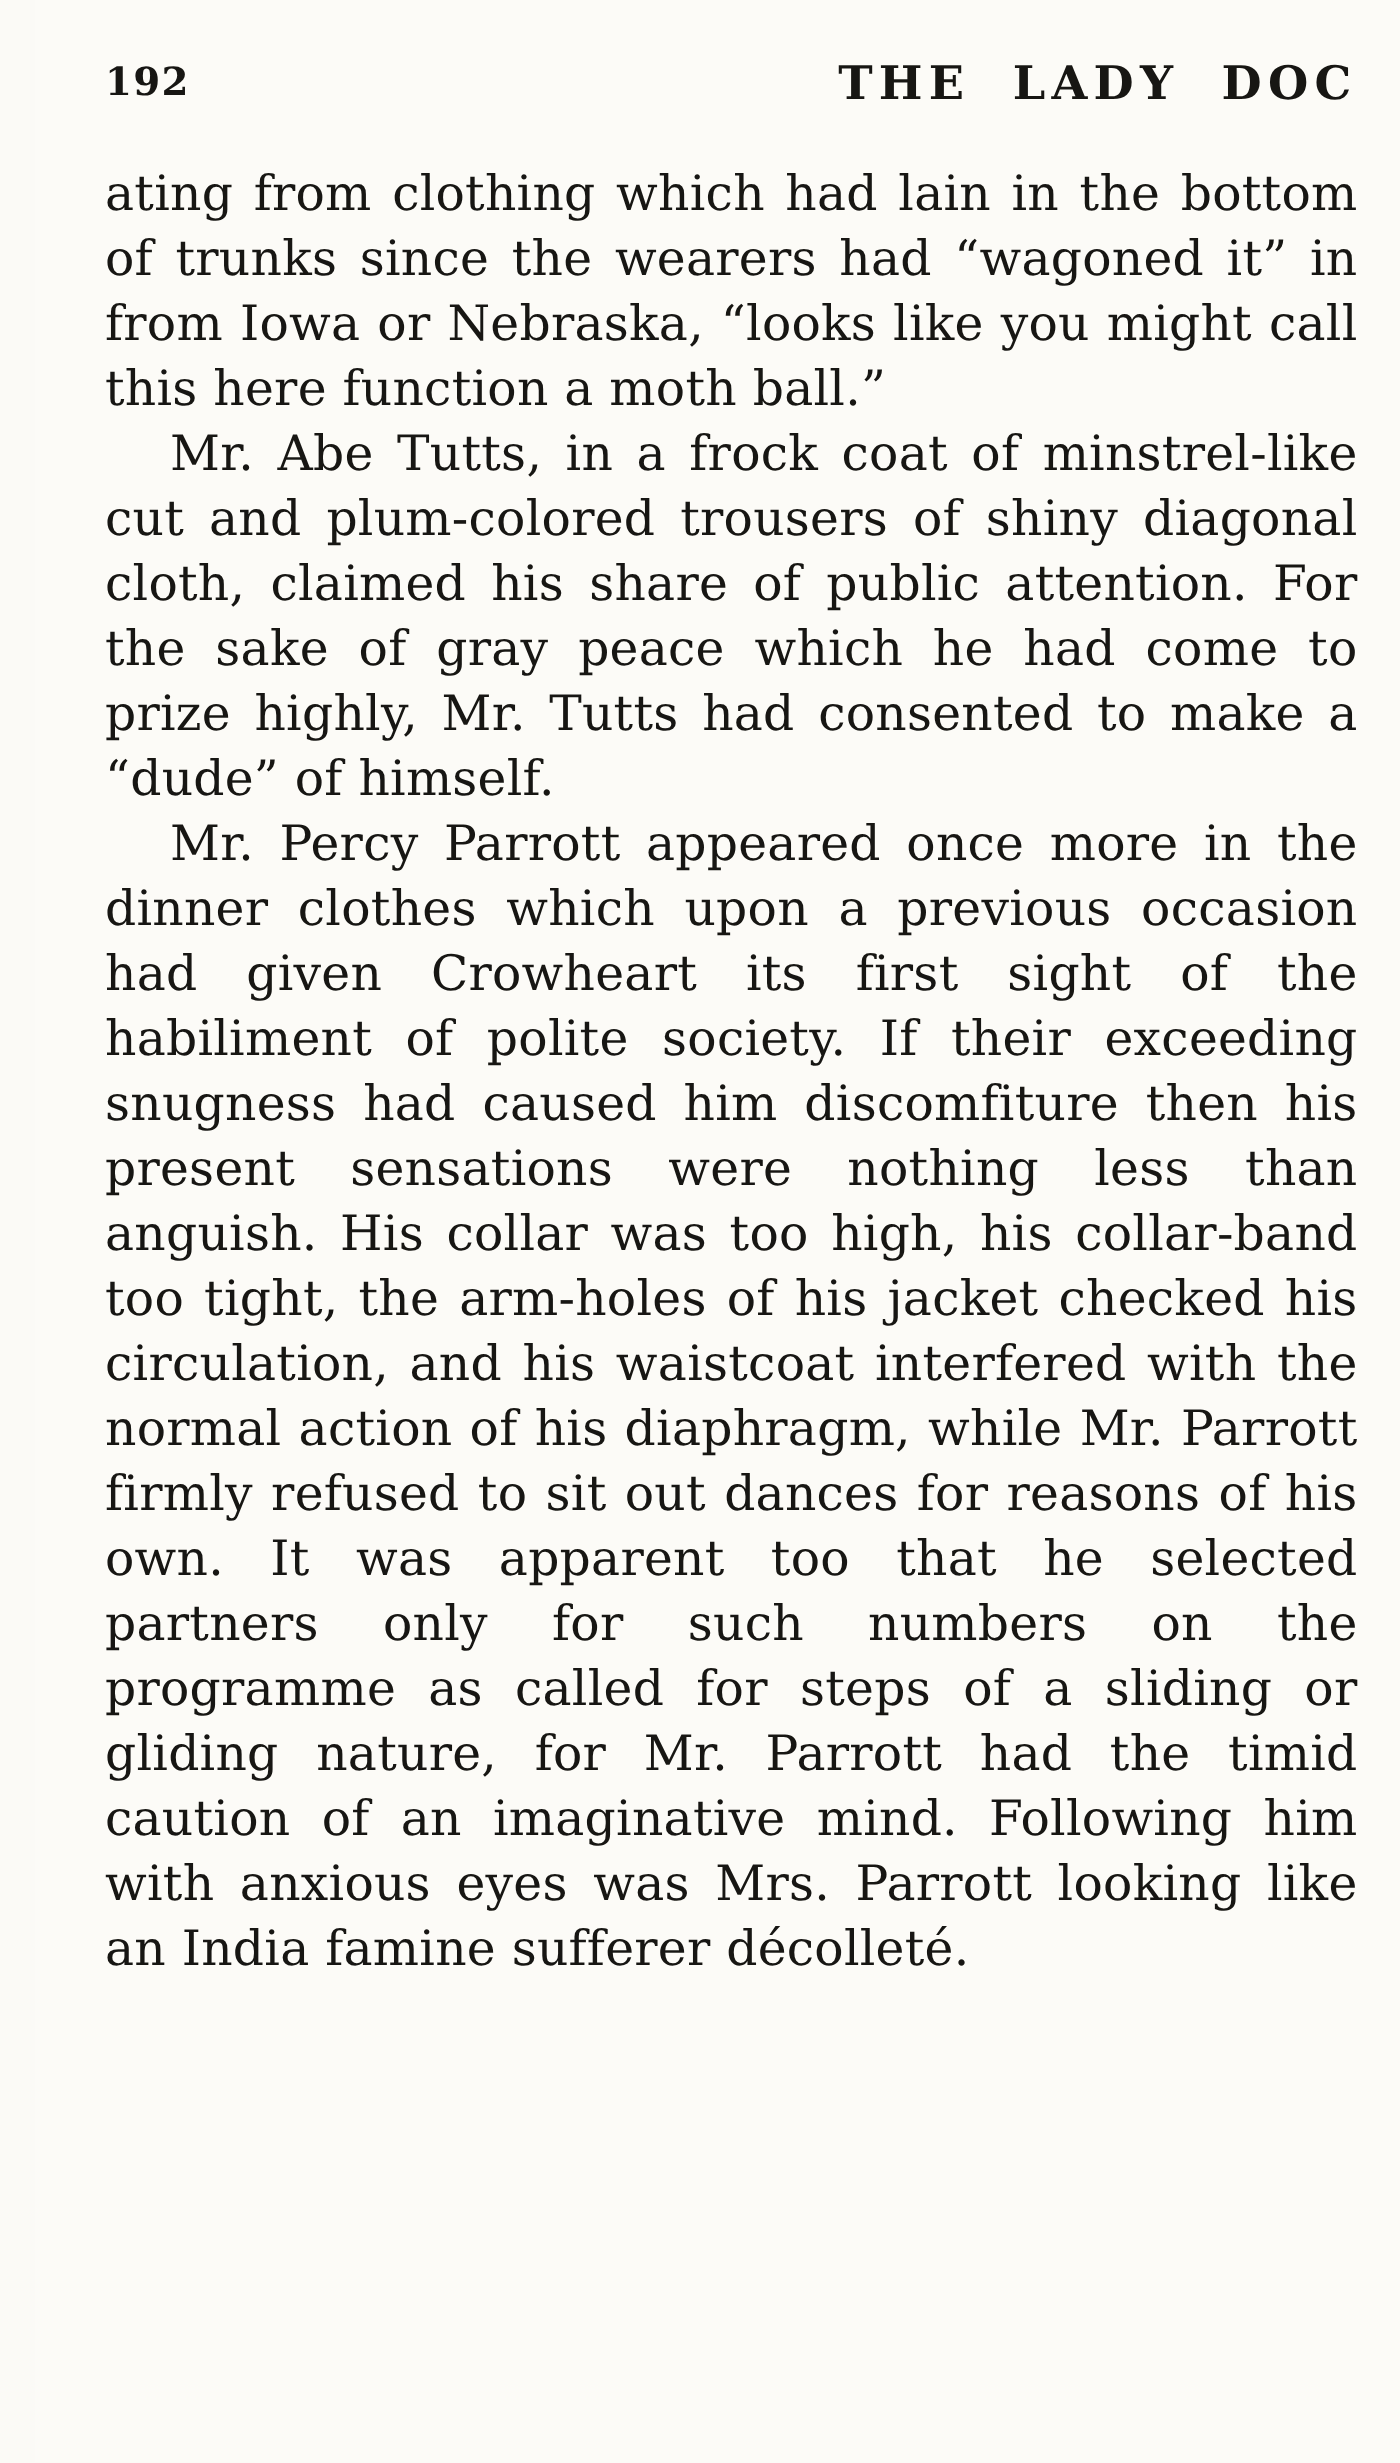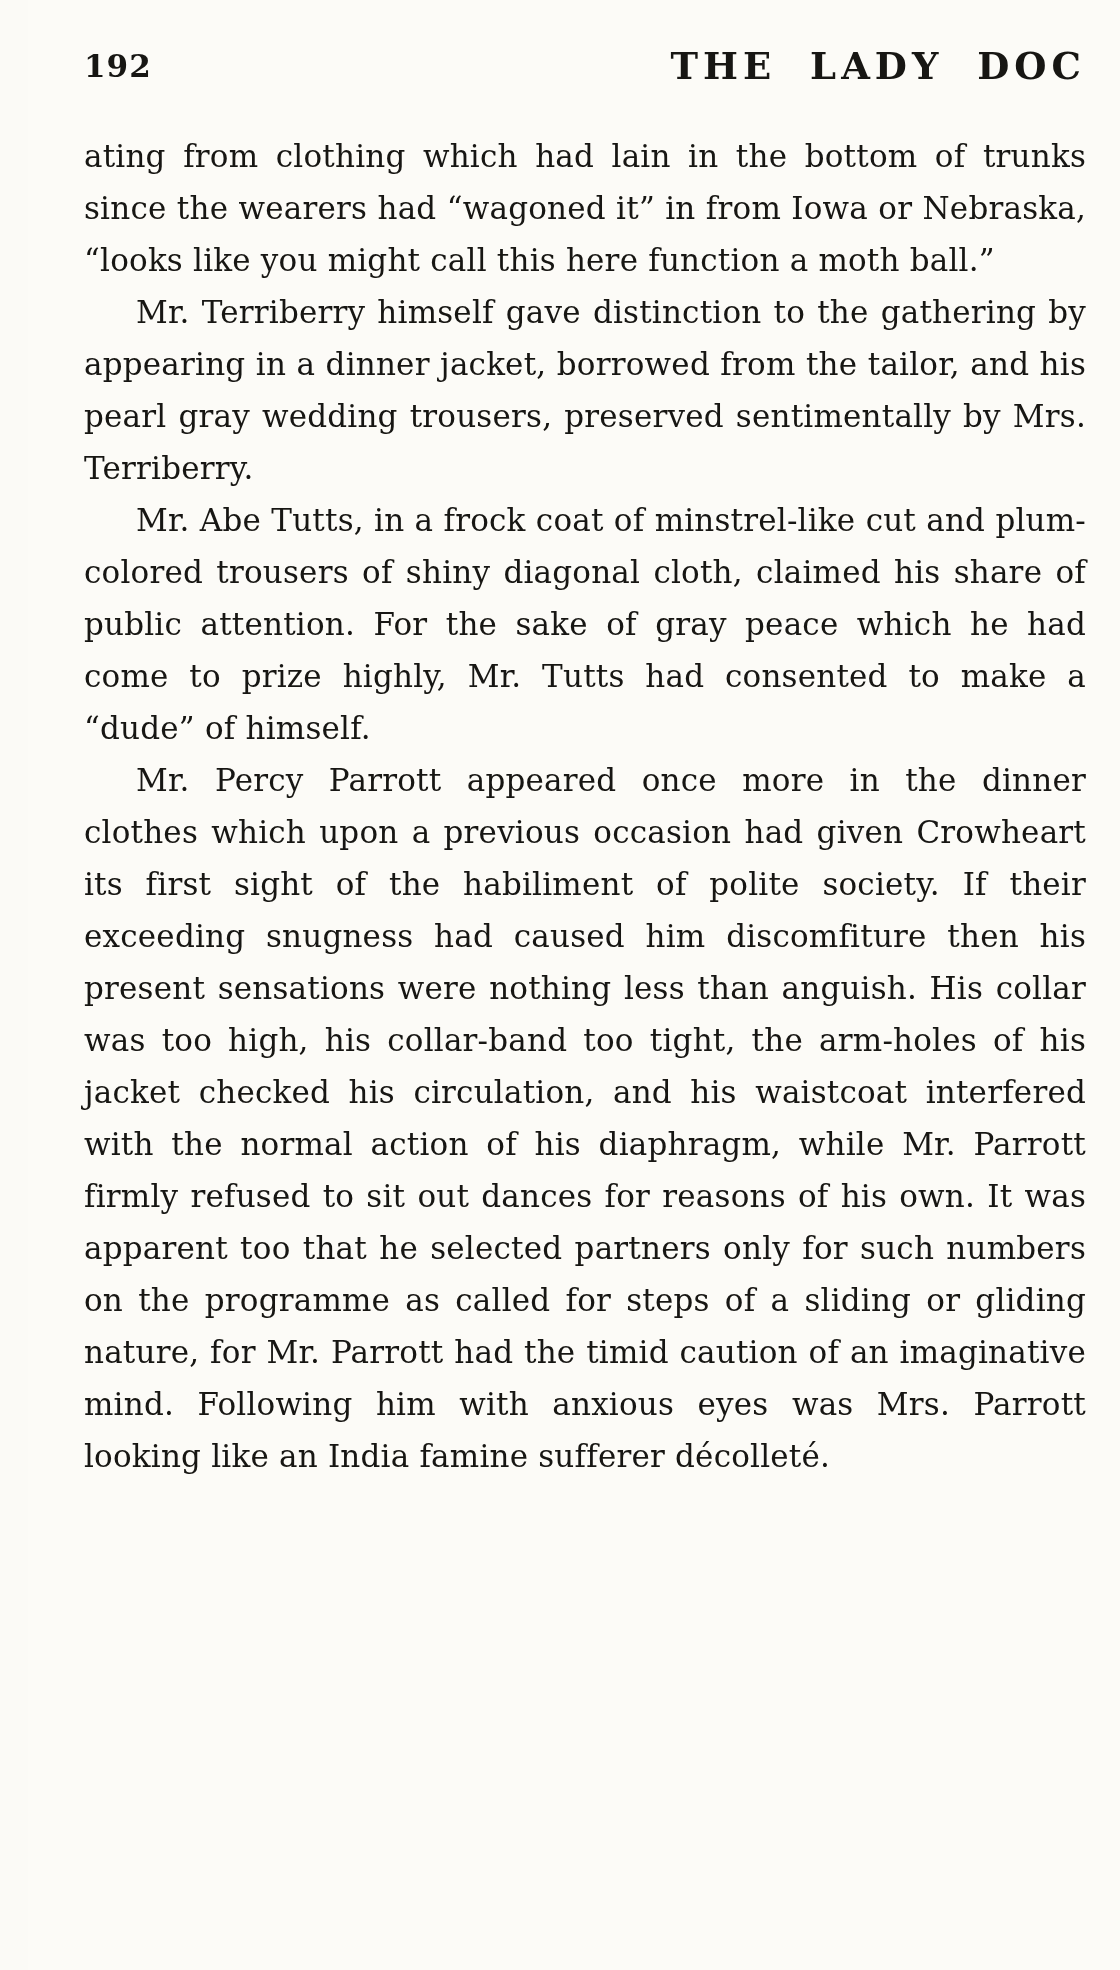--- a/index.html
+++ b/index.html
@@ -40,21 +40,21 @@
     left: 0;
     right: 0;
     top: 0;
     text-align: right;
     font-size: 37px;
     font-weight: bold;
     letter-spacing: 5px;
     word-spacing: 16px;
   }
   .page-body {
-    font-size: 31px;
+    font-size: 39px;
     line-height: 52px;
     text-align: justify;
     letter-spacing: 0.2px;
   }
   .page-body p {
     margin: 0;
   }
   .page-body p.indent {
     text-indent: 52px;
   }
@@ -62,17 +62,16 @@
 </head>
 <body>
 
 <div class="page">
   <header class="page-header">
     <span class="page-number">192</span>
     <span class="page-title">THE LADY DOC</span>
   </header>
   <main class="page-body" id="paragraphs">
       <p>ating from clothing which had lain in the bottom of trunks since the wearers had “wagoned it” in from Iowa or Nebraska, “looks like you might call this here function a moth ball.”</p>
-      <p class="indent">Mr. Terriberry himself gave distinction to the gathering by appearing in a dinner jacket, borrowed from the tailor, and his pearl gray wedding trousers, preserved sentimentally by Mrs. Terriberry.</p>
       <p class="indent">Mr. Abe Tutts, in a frock coat of minstrel-like cut and plum-colored trousers of shiny diagonal cloth, claimed his share of public attention.  For the sake of gray peace which he had come to prize highly, Mr. Tutts had consented to make a “dude” of himself.</p>
       <p class="indent">Mr. Percy Parrott appeared once more in the dinner clothes which upon a previous occasion had given Crowheart its first sight of the habiliment of polite society.  If their exceeding snugness had caused him discomfiture then his present sensations were nothing less than anguish.  His collar was too high, his collar-band too tight, the arm-holes of his jacket checked his circulation, and his waistcoat interfered with the normal action of his diaphragm, while Mr. Parrott firmly refused to sit out dances for reasons of his own.  It was apparent too that he selected partners only for such numbers on the programme as called for steps of a sliding or gliding nature, for Mr. Parrott had the timid caution of an imaginative mind.  Following him with anxious eyes was Mrs. Parrott looking like an India famine sufferer décolleté.</p>
     </main>
 </div>
 
 </body></html>

